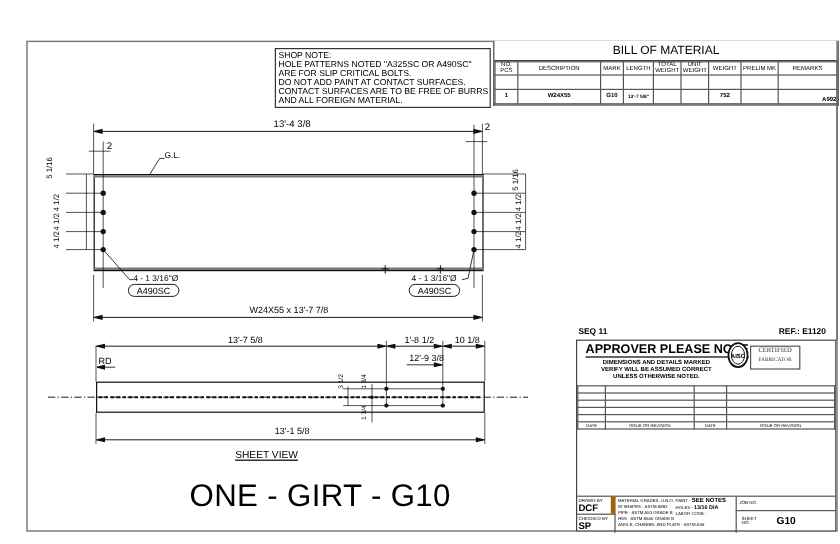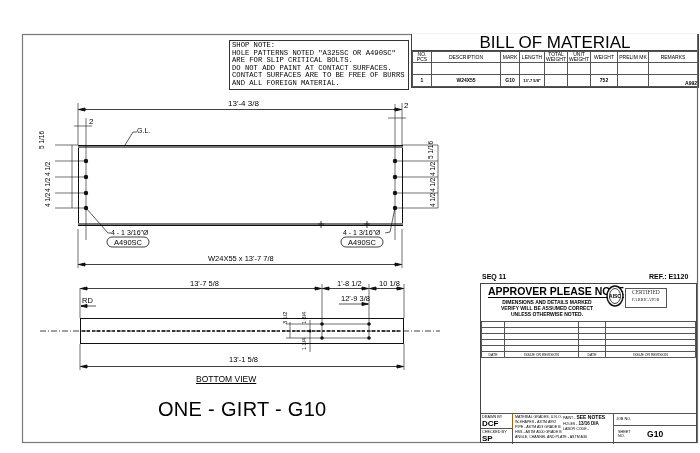--- a/index.html
+++ b/index.html
@@ -1,40 +1,40 @@
 <!DOCTYPE html>
 <html><head>
 <meta charset="utf-8">
 <style>
   html,body{margin:0;padding:0;background:#fff;}
   body{width:700px;height:453px;position:relative;overflow:hidden;font-family:"Liberation Sans",sans-serif;color:#000;}
   .abs{position:absolute;}
   svg{position:absolute;left:0;top:0;}
   .t{font-family:"Liberation Sans",sans-serif;fill:#000;}
   .shopnote{left:229px;top:40px;width:180px;border:1px solid #333;font-size:7.2px;line-height:7.6px;padding:1px 2px;box-sizing:border-box;background:#fff;text-transform:uppercase;}
-  .shopnote div{white-space:nowrap;font-family:Liberation Mono, monospace;}
+  .shopnote div{white-space:nowrap;}
   .bom{left:411px;top:34px;width:286px;border:1px solid #444;border-top:none;background:#fff;}
-  .bom-title{text-align:center;font-size:17px;height:16px;line-height:17px;border-bottom:1px solid #444;}
+  .bom-title{text-align:center;font-size:10px;height:16px;line-height:17px;border-bottom:1px solid #444;}
   table.bomt{border-collapse:collapse;width:100%;font-size:5px;}
   table.bomt th,table.bomt td{border:1px solid #555;text-align:center;padding:0;font-weight:normal;height:9px;line-height:5px;}
   table.bomt td{font-weight:bold;height:11px;}
   .tb{left:480px;top:283px;width:217px;height:160px;border:1px solid #444;box-sizing:border-box;background:#fff;}
   .seq{left:482px;top:273px;font-size:7px;font-weight:bold;}
   .ref{left:649px;top:273px;font-size:7px;font-weight:bold;}
   .approver{left:488px;top:285px;font-size:10.5px;font-weight:bold;border-bottom:1px solid #000;line-height:12px;}
   .apnote{left:487px;top:299px;width:120px;text-align:center;font-size:5px;font-weight:bold;line-height:6px;}
   .rev{left:481px;top:321px;width:215px;}
   table.revt{border-collapse:collapse;width:100%;font-size:3.5px;}
   table.revt td{border:1px solid #555;height:5px;padding:0;text-align:center;}
   .foot{left:481px;top:413px;width:215px;height:30px;border-top:1px solid #555;font-size:3.8px;}
   .cell{position:absolute;box-sizing:border-box;}
   .big{font-size:8px;font-weight:bold;}
   .logo{left:607px;top:285px;}
   .cert{left:625px;top:288px;width:42px;height:20px;border:1px solid #555;font-family:"Liberation Serif",serif;font-size:5.5px;line-height:7px;padding-left:6px;box-sizing:border-box;color:#333;}
-  .title-main{left:158px;top:398px;font-size:20px;letter-spacing:0.3px;}
+  .title-main{left:158px;top:398px;font-size:26px;letter-spacing:0.3px;}
   .bottomview{left:196px;top:374px;font-size:8.5px;text-decoration:underline;}
 </style>
 </head>
 <body>
 
 <svg width="700" height="453" viewBox="0 0 700 453">
 
   <rect x="22.5" y="34.5" width="675" height="408" fill="none" stroke="#777" stroke-width="1.2"></rect>
 
   <g stroke="#111" fill="none">
@@ -219,21 +219,21 @@
 
 <div class="abs" style="left:190px;top:279px;font-size:7.5px">13'-7 5/8</div>
 <div class="abs" style="left:337px;top:279px;font-size:7.5px">1'-8 1/2</div>
 <div class="abs" style="left:379px;top:279px;font-size:7.5px">10 1/8</div>
 <div class="abs" style="left:341px;top:294px;font-size:7.5px">12'-9 3/8</div>
 <div class="abs" style="left:82px;top:296px;font-size:7.5px">RD</div>
 <div class="abs" style="left:282px;top:324px;font-size:5.5px;transform:rotate(-90deg);transform-origin:left top;"><span>3 1/2</span></div>
 <div class="abs" style="left:301px;top:324px;font-size:5.5px;transform:rotate(-90deg);transform-origin:left top;"><span>1 3/4</span></div>
 <div class="abs" style="left:301px;top:350px;font-size:5.5px;transform:rotate(-90deg);transform-origin:left top;"><span>1 3/4</span></div>
 <div class="abs" style="left:229px;top:355px;font-size:7.5px">13'-1 5/8</div>
-<div class="abs bottomview">BOTTOM VIEW</div>
+<div class="abs bottomview">SHEET VIEW</div>
 
 <div class="abs title-main">ONE - GIRT - G10</div>
 
 <div class="abs seq">SEQ 11</div>
 <div class="abs ref">REF.:  E1120</div>
 <div class="abs tb"></div>
 <div class="abs approver">APPROVER PLEASE NOTE</div>
 <div class="abs apnote">
   <div>DIMENSIONS AND DETAILS MARKED</div>
   <div>VERIFY WILL BE ASSUMED CORRECT</div>
@@ -286,21 +286,21 @@
       <td>DATE</td>
       <td>ISSUE OR REVISION</td>
       <td>DATE</td>
       <td>ISSUE OR REVISION</td>
     </tr>
   </tbody>
     </table>
 </div>
 
 <div class="abs foot">
-  <div class="cell" style="left:0;top:0;width:32px;height:15px;border-right:1px solid #a16207;border-bottom:1px solid #555;padding:1px">
+  <div class="cell" style="left:0;top:0;width:32px;height:15px;border-right:4px solid #a16207;border-bottom:1px solid #555;padding:1px">
     <div>DRAWN BY</div>
     <div class="big">DCF</div>
   </div>
   <div class="cell" style="left:0;top:15px;width:32px;height:15px;border-right:1px solid #555;padding:1px">
     <div>CHECKED BY</div>
     <div class="big">SP</div>
   </div>
   <div class="cell" style="left:34px;top:1px;width:50px;line-height:5px;font-size:3.6px">
     <div>MATERIAL GRADES, U.N.O.</div>
     <div>W-SHAPES - ASTM A992</div>

